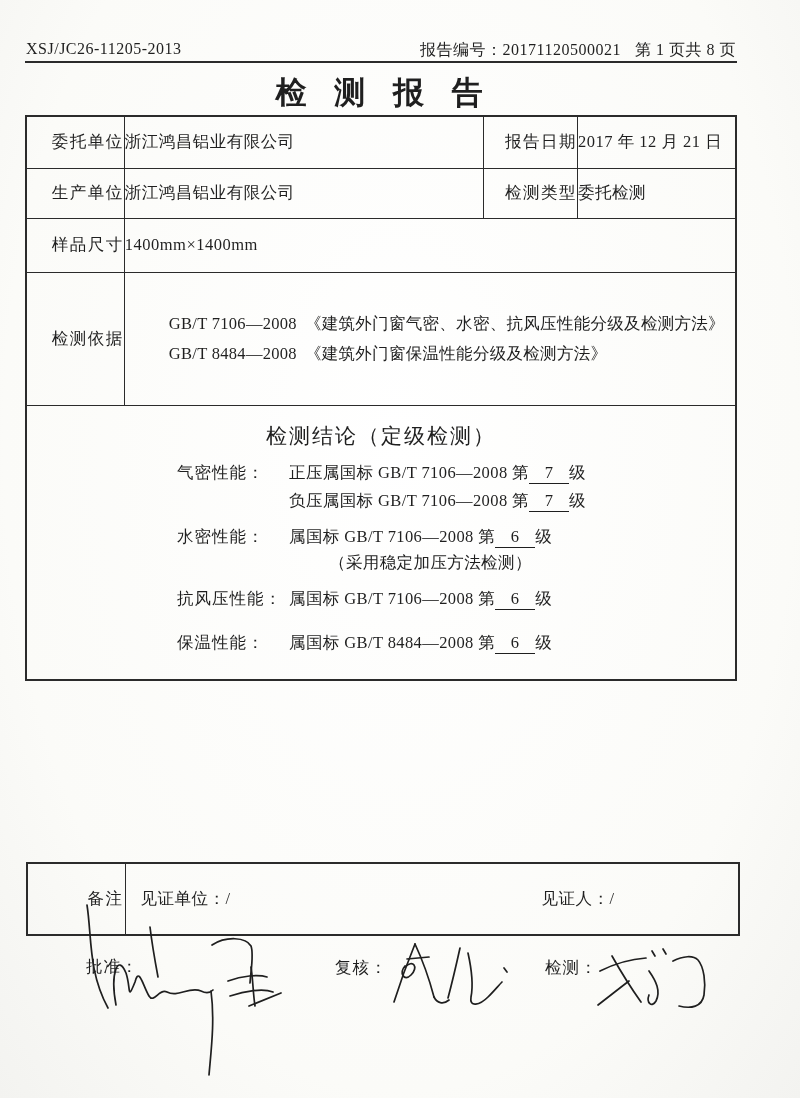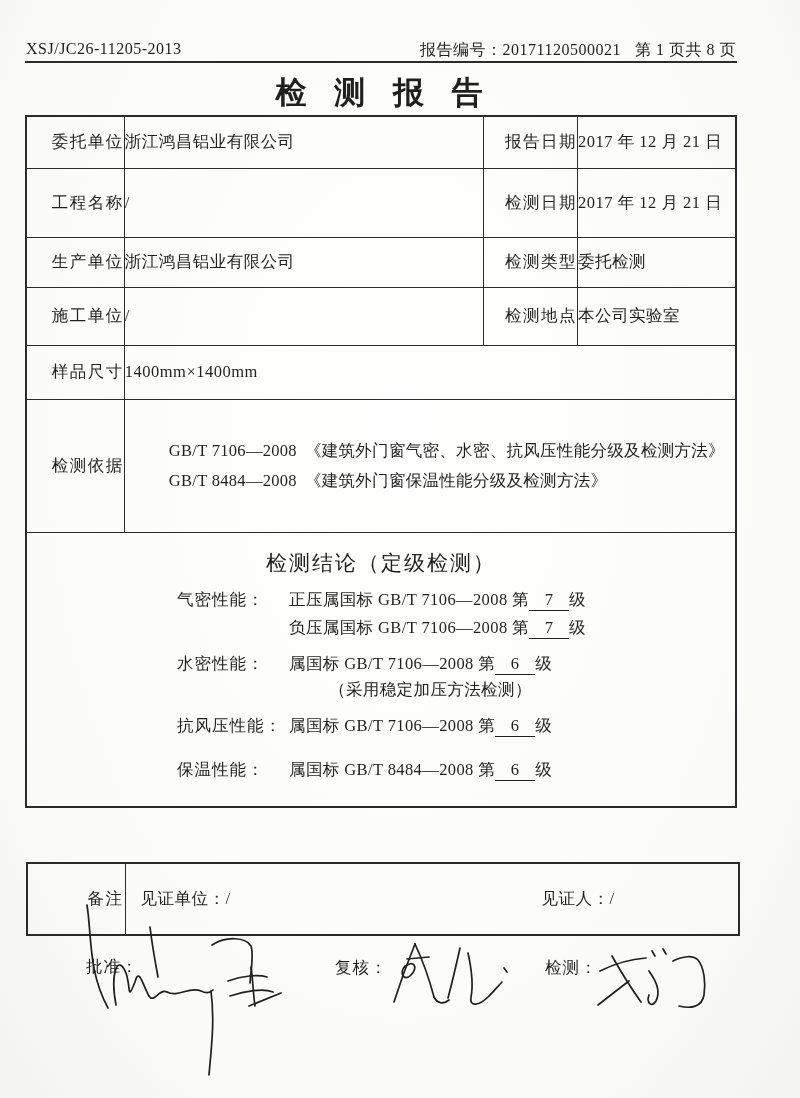--- a/index.html
+++ b/index.html
@@ -131,37 +131,25 @@
         <col style="width:94px">
         <col style="width:158px">
       </colgroup>
     <tbody>
       <tr class="h52">
         <td class="lab">委托单位</td>
         <td class="val">浙江鸿昌铝业有限公司</td>
         <td class="lab">报告日期</td>
         <td class="val">2017 年 12 月 21 日</td>
       </tr>
-      <tr class="h69">
-        <td class="lab">工程名称</td>
-        <td class="val">/</td>
-        <td class="lab">检测日期</td>
-        <td class="val">2017 年 12 月 21 日</td>
-      </tr>
       <tr class="h50">
         <td class="lab">生产单位</td>
         <td class="val">浙江鸿昌铝业有限公司</td>
         <td class="lab">检测类型</td>
         <td class="val">委托检测</td>
-      </tr>
-      <tr class="h58">
-        <td class="lab">施工单位</td>
-        <td class="val">/</td>
-        <td class="lab">检测地点</td>
-        <td class="val">本公司实验室</td>
       </tr>
       <tr class="h54">
         <td class="lab">样品尺寸</td>
         <td class="val" colspan="3">1400mm×1400mm</td>
       </tr>
       <tr class="h133">
         <td class="lab">检测依据</td>
         <td class="basis" colspan="3">
           <div class="basis-line">
             <span>GB/T 7106—2008</span>

